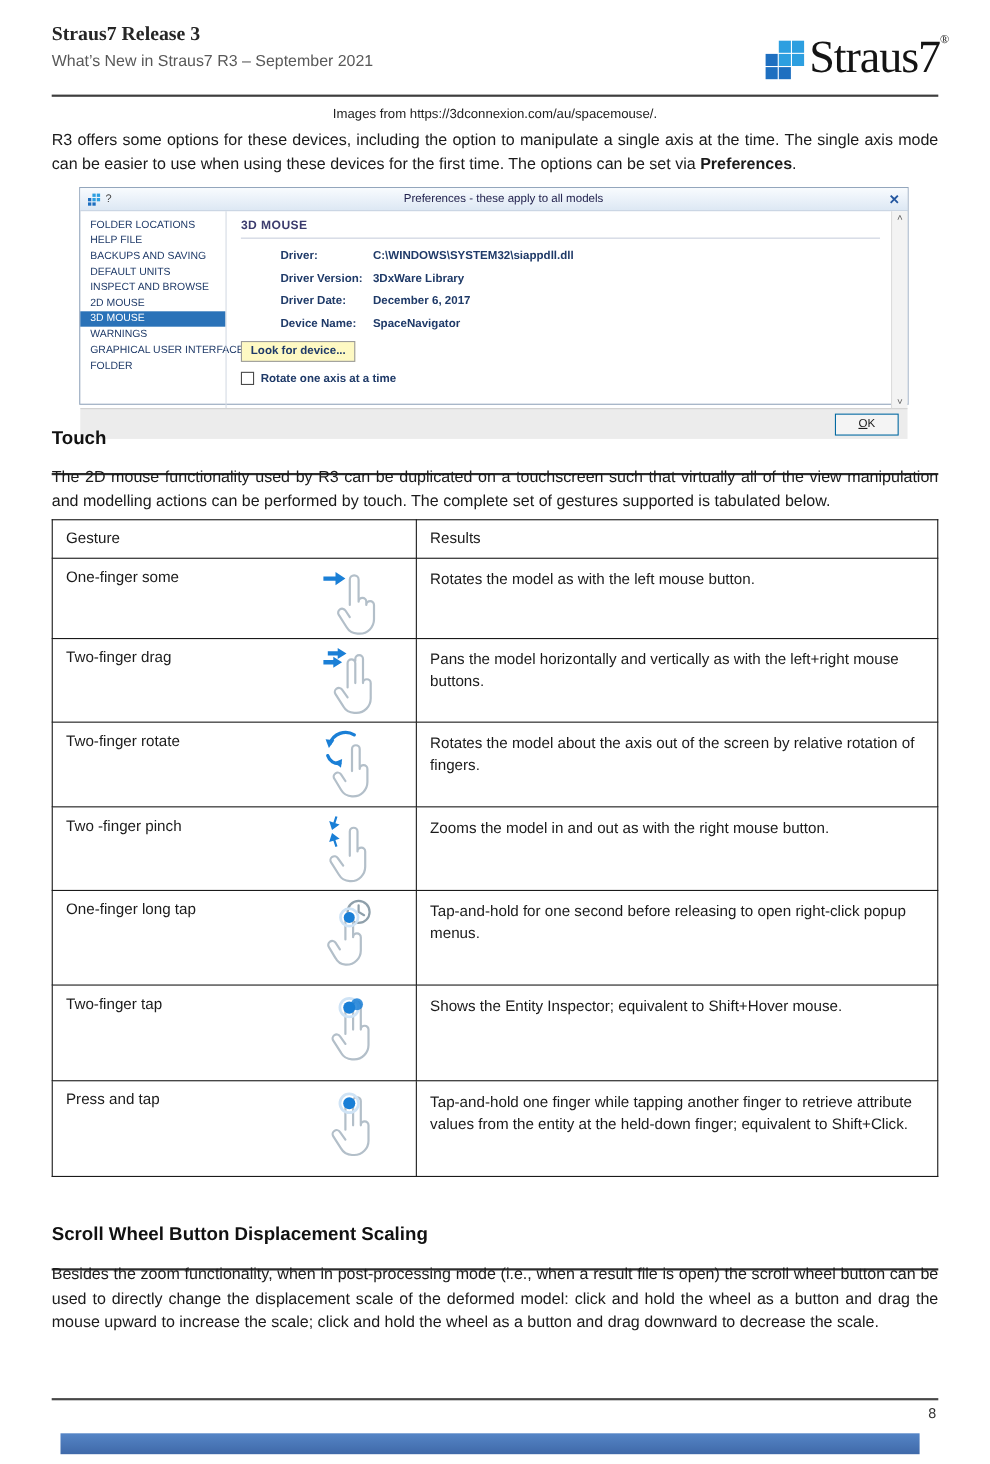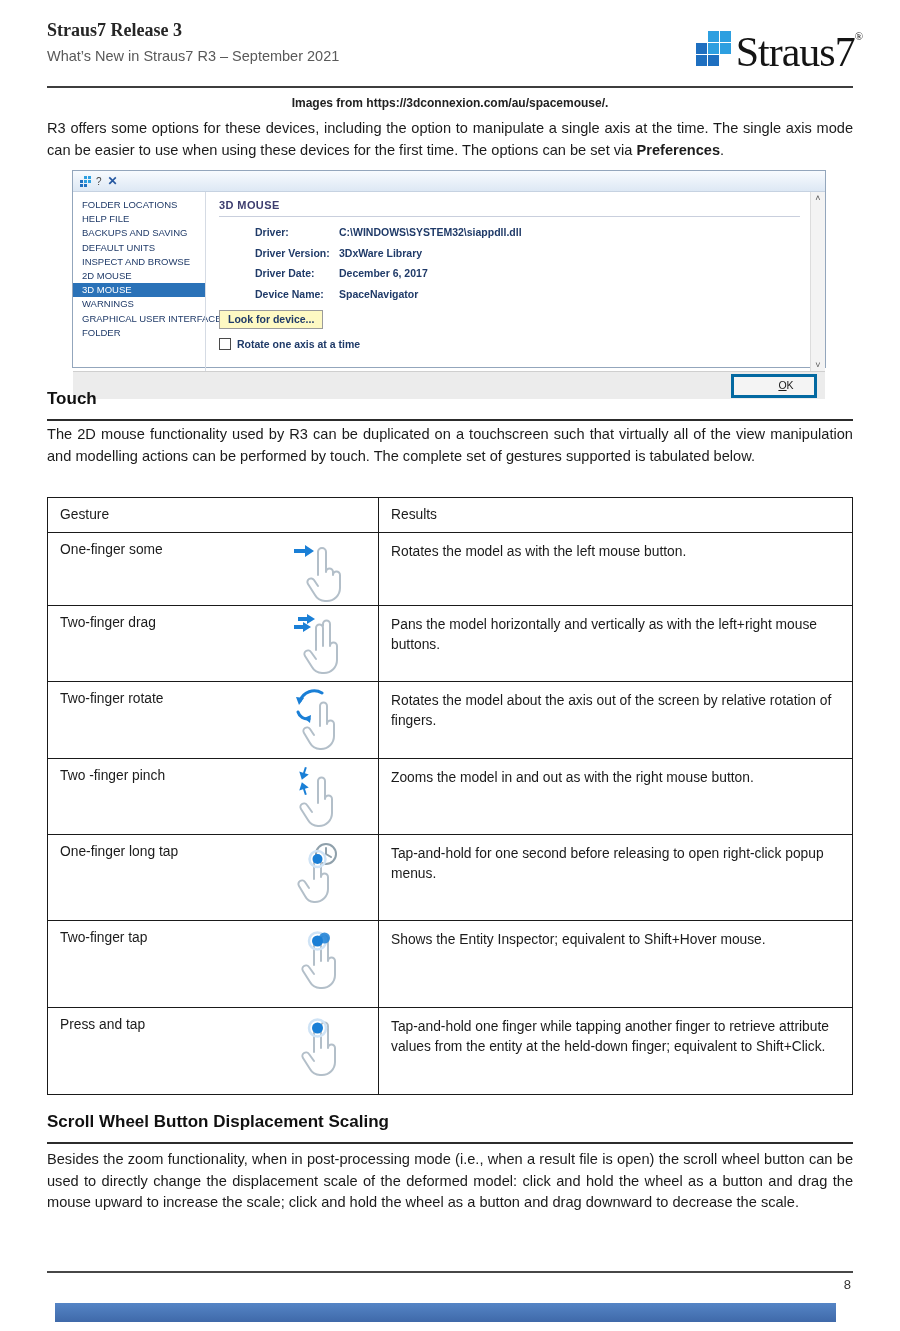--- a/index.html
+++ b/index.html
@@ -7,38 +7,38 @@
     width:900px;height:1331px;background:#ffffff;position:relative;
     font-family:"Liberation Sans",sans-serif;color:#1c1c1c;overflow:hidden;
   }
   .abs{position:absolute;}
 
   
   .hdr-title{left:47px;top:20px;font-family:"Liberation Serif",serif;font-weight:bold;font-size:18px;color:#262626;}
   .hdr-sub{left:47px;top:48px;font-size:14.5px;color:#595959;}
   .hdr-rule{left:47px;right:47px;top:86px;border-top:2px solid #3e3e3e;}
 
-  .logo{right:38px;top:14px;display:flex;align-items:center;}
+  .logo{right:38px;top:14px;display:flex;align-items:flex-end;}
   .logo-grid{width:37px;height:37px;position:relative;margin-top:10px;margin-right:3px;flex:0 0 auto;}
   .logo-grid i{position:absolute;width:11px;height:11px;}
   .sq-l{background:#2d9fe0;} .sq-d{background:#1e6fc0;}
   .g10{left:12px;top:0;} .g20{left:24px;top:0;}
   .g01{left:0;top:12px;} .g11{left:12px;top:12px;} .g21{left:24px;top:12px;}
   .g02{left:0;top:24px;} .g12{left:12px;top:24px;}
   .logo-text{font-family:"Liberation Serif",serif;font-size:42px;line-height:44px;color:#141414;letter-spacing:-1px;}
   .logo-reg{font-size:11px;vertical-align:26px;color:#141414;}
 
   
-  .caption{left:47px;right:47px;top:96px;text-align:center;font-size:12px;font-weight:700;color:#222;}
+  .caption{left:47px;right:47px;top:96px;text-align:center;font-size:12px;font-weight:400;color:#222;}
   .para{left:47px;right:47px;text-align:justify;font-size:14.6px;line-height:21.5px;color:#1b1b1b;}
   .p1{top:118px;} .p2{top:424px;} .p3{top:1149px;}
 
   
   .section-h{left:47px;right:47px;font-size:17px;font-weight:bold;color:#111;
-    padding-bottom:10px;border-bottom:2px solid #2c2c2c;}
+    padding-bottom:21px;border-bottom:2px solid #2c2c2c;}
   .sh1{top:389px;} .sh2{top:1112px;}
 
   
   .dialog{left:72px;top:170px;width:754px;height:198px;border:1px solid #93a6bc;background:#fff;
     font-size:10.5px;color:#1f3a68;box-sizing:border-box;}
   .dlg-title{height:20px;background:linear-gradient(#f8fbfe,#dde8f4);border-bottom:1px solid #c6d2e1;
     display:flex;align-items:center;padding:0 7px;}
   .dlg-mini{width:11px;height:11px;position:relative;margin-right:5px;flex:0 0 auto;}
   .dlg-mini i{position:absolute;width:3px;height:3px;}
   .m10{left:4px;top:0;} .m20{left:8px;top:0;} .m01{left:0;top:4px;} .m11{left:4px;top:4px;}
@@ -58,26 +58,26 @@
   .f-value{font-weight:bold;color:#1f3a68;}
   .look-btn{display:inline-block;margin-top:2px;padding:2px 8px 3px;background:#fef9c3;
     border:1px solid #9b9b9b;color:#1f3a68;font-size:10.5px;font-weight:bold;}
   .chk-row{display:flex;align-items:center;margin-top:9px;}
   .chk-box{width:10px;height:10px;border:1px solid #4a4a4a;background:#fff;margin-right:6px;flex:0 0 auto;}
   .chk-label{font-weight:bold;}
   .dlg-scroll{width:15px;background:#f3f3f3;border-left:1px solid #dcdcdc;display:flex;flex-direction:column;
     justify-content:space-between;align-items:center;font-size:9px;color:#555;padding:1px 0;box-sizing:border-box;}
   .dlg-footer{height:27px;background:#ececec;border-top:1px solid #cfcfcf;display:flex;align-items:center;
     justify-content:flex-end;padding-right:8px;}
-  .ok-btn{width:56px;height:18px;background:#f4f4f4;border:3px solid #0369a1;text-align:center;
-    line-height:17px;font-size:10.5px;color:#1b1b1b;padding-left:24px;}
+  .ok-btn{width:56px;height:18px;background:#f4f4f4;border:1px solid #0369a1;text-align:center;
+    line-height:17px;font-size:10.5px;color:#1b1b1b;}
   .ok-btn u{text-underline-offset:1px;}
 
   
-  table.gest{left:47px;top:497px;position:absolute;width:806px;border-collapse:collapse;
+  table.gest{left:47px;top:472px;position:absolute;width:806px;border-collapse:collapse;
     font-size:13.8px;color:#1b1b1b;}
   table.gest td,table.gest th{border:1.5px solid #1a1a1a;vertical-align:top;padding:9px 12px;text-align:left;}
   table.gest th{font-weight:normal;height:16px;font-size:13.8px;}
   td.gcell{width:306px;position:relative;}
   td.rcell{text-align:justify;line-height:20px;}
   .gicon{position:absolute;right:30px;top:6px;width:56px;height:64px;}
   tr.r1{height:73px;} tr.r2{height:76px;} tr.r3{height:77px;} tr.r4{height:76px;}
   tr.r5{height:86px;} tr.r6{height:87px;} tr.r7{height:87px;}
 
   .hand{stroke:#b3bfc9;stroke-width:2;fill:#ffffff;stroke-linecap:round;stroke-linejoin:round;}
@@ -117,20 +117,21 @@
     <span class="dlg-mini">
       <i class="sq-l m10"></i>
         <i class="sq-l m20"></i>
       <i class="sq-d m01"></i>
         <i class="sq-l m11"></i>
         <i class="sq-l m21"></i>
       <i class="sq-d m02"></i>
         <i class="sq-d m12"></i>
     </span>
     <span class="dlg-help">?</span>
+    <span class="dlg-title-text">Preferences - these apply to all models</span>
     <span class="dlg-close">✕</span>
   </div>
   <div class="dlg-body">
     <div class="dlg-side">
       <div class="side-item">FOLDER LOCATIONS</div>
       <div class="side-item">HELP FILE</div>
       <div class="side-item">BACKUPS AND SAVING</div>
       <div class="side-item">DEFAULT UNITS</div>
       <div class="side-item">INSPECT AND BROWSE</div>
       <div class="side-item">2D MOUSE</div>

